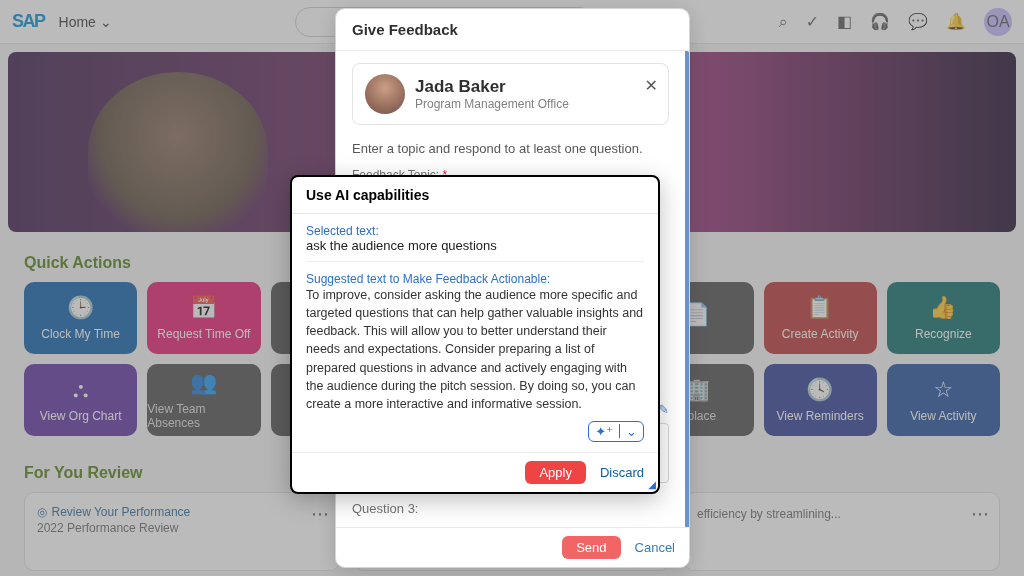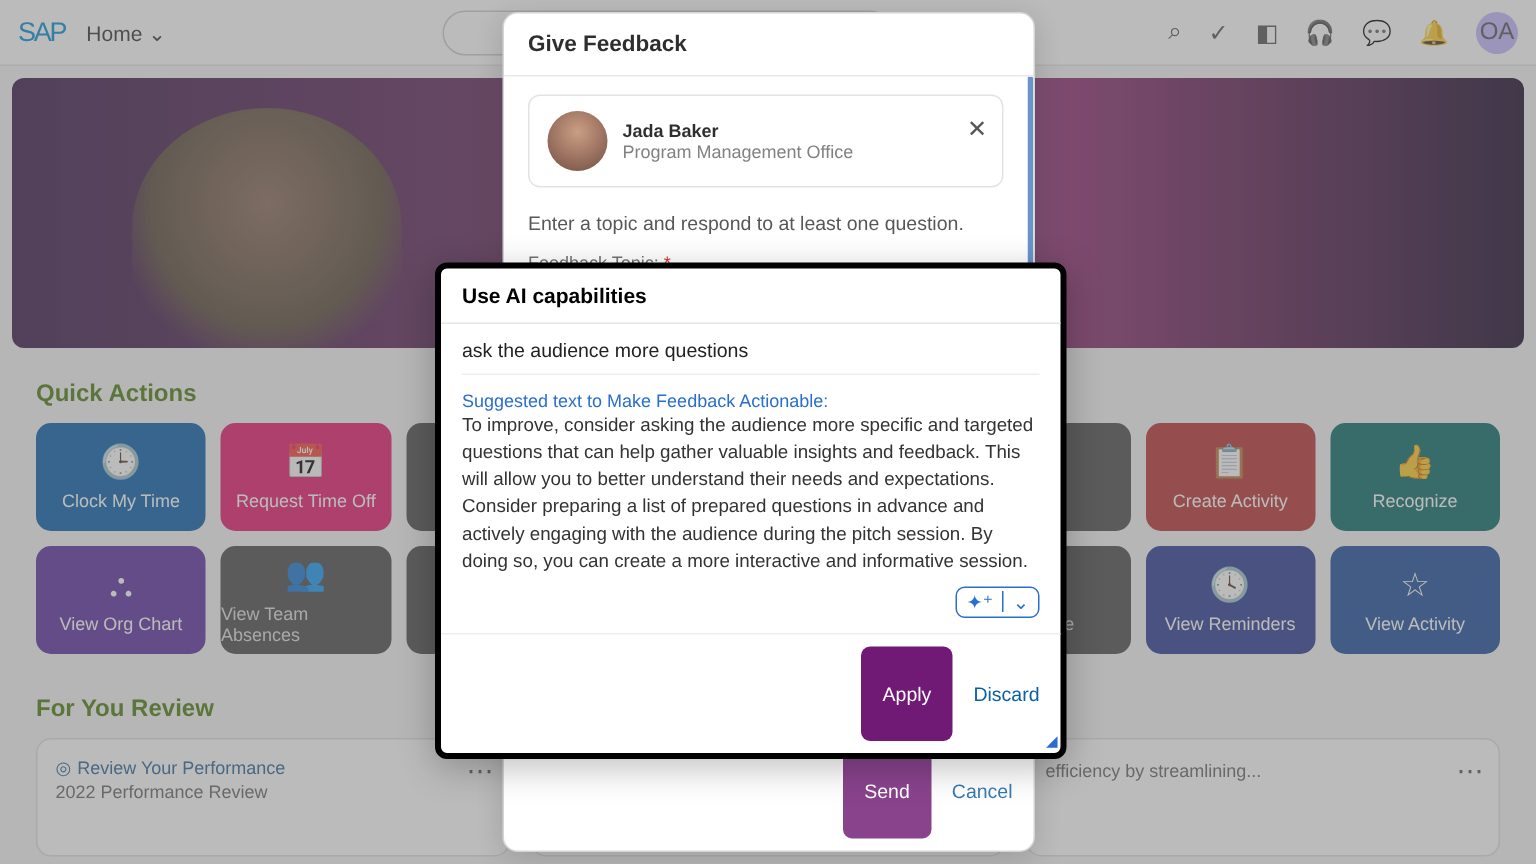--- a/index.html
+++ b/index.html
@@ -1,20 +1,20 @@
 <!DOCTYPE html>
 <html><head>
 <meta charset="utf-8">
 <style>
 * { margin: 0; padding: 0; box-sizing: border-box; font-family: "72", Arial, sans-serif; }
 body { width: 1024px; height: 576px; overflow: hidden; background: #f5f5f5; position: relative; }
 
 
 .topbar { height: 44px; background: #fff; border-bottom: 1px solid #e5e5e5; display: flex; align-items: center; padding: 0 12px; gap: 14px; }
-.sap-logo { font-weight: 400; font-size: 18px; color: #008fd3; letter-spacing: -1.5px; }
+.sap-logo { font-weight: 700; font-size: 18px; color: #008fd3; letter-spacing: -1.5px; }
 .home-btn { font-size: 14px; color: #333; display: flex; align-items: center; gap: 4px; cursor: pointer; }
 .searchbar { flex: 0 0 300px; margin: 0 auto; height: 30px; border: 1px solid #ccc; border-radius: 18px; }
 .topbar-spacer { flex: 1; }
 .topbar-icons { display: flex; gap: 18px; align-items: center; color: #555; }
 .topbar-icons span { cursor: pointer; font-size: 16px; }
 .avatar-top { width: 28px; height: 28px; border-radius: 50%; background: #c4b5fd; display: flex; align-items: center; justify-content: center; font-size: 11px; color: #555; }
 
 
 .hero { height: 180px; background: linear-gradient(90deg, #3a1a4a 0%, #6b2a5e 40%, #8a2b6e 70%, #1a0a2a 100%); margin: 8px; border-radius: 8px; position: relative; overflow: hidden; }
 .hero-person { position: absolute; left: 80px; top: 20px; width: 180px; height: 160px; background: radial-gradient(ellipse at 50% 40%, #8a6b5a 0%, #5a4b3a 60%, transparent 80%); border-radius: 50% 50% 0 0; }
@@ -45,37 +45,37 @@
 
 .overlay { position: absolute; inset: 0; background: rgba(20, 20, 20, 0.35); }
 
 
 .modal-feedback { position: absolute; top: 8px; left: 335px; width: 355px; height: 560px; background: #fff; border-radius: 10px; border: 1px solid #ccc; box-shadow: 0 4px 20px rgba(0,0,0,0.2); display: flex; flex-direction: column; }
 .modal-feedback .mf-header { padding: 12px 16px; font-weight: 700; font-size: 15px; border-bottom: 1px solid #e5e5e5; }
 .mf-body { padding: 12px 16px; flex: 1; overflow: hidden; border-right: 4px solid #4a7cc0; border-top-right-radius: 2px; position: relative; }
 .mf-scrollfade { position: absolute; right: -4px; top: 60%; bottom: 0; width: 4px; background: #fff; }
 .mf-person { border: 1px solid #ddd; border-radius: 8px; padding: 10px 12px; display: flex; align-items: center; gap: 10px; position: relative; }
 .mf-avatar { width: 40px; height: 40px; border-radius: 50%; background: radial-gradient(circle at 50% 35%, #c08a6a 0%, #6a3a2a 80%); }
-.mf-pname { font-weight: 700; font-size: 12px; }
+.mf-pname { font-weight: 700; font-size: 17px; }
 .mf-prole { font-size: 12px; color: #666; }
 .mf-close { position: absolute; right: 10px; top: 12px; font-size: 16px; cursor: pointer; color: #333; }
 .mf-intro { font-size: 13px; margin-top: 16px; color: #333; }
 .mf-topic-label { font-size: 12px; margin-top: 12px; color: #555; }
 .mf-topic-label .req { color: #c00; }
 .mf-q2 { margin-top: 220px; }
 .mf-qlabel { font-size: 13px; color: #333; display: flex; justify-content: space-between; align-items: center; }
 .mf-edit { color: #2a6fd0; cursor: pointer; }
 .mf-textarea { width: 100%; height: 60px; border: 1px solid #ccc; border-radius: 4px; margin-top: 6px; padding: 8px; font-size: 12px; resize: none; font-family: inherit; color: #555; }
 .mf-q3 { font-size: 13px; color: #555; margin-top: 14px; }
 .mf-footer { border-top: 1px solid #e5e5e5; padding: 8px 14px; display: flex; justify-content: flex-end; gap: 14px; align-items: center; }
-.btn-primary { background: #701a75; color: #fff; border: none; padding: 24px 14px; border-radius: 6px; font-size: 13px; cursor: pointer; }
+.btn-primary { background: #ef4444; color: #fff; border: none; padding: 4px 14px; border-radius: 6px; font-size: 13px; cursor: pointer; }
 .btn-link { color: #0a5fa8; background: none; border: none; font-size: 13px; cursor: pointer; }
 
 
-.modal-ai { position: absolute; top: 175px; left: 290px; width: 421px; background: #fff; border: 4px solid #000000; border-radius: 8px; box-shadow: 0 6px 24px rgba(0,0,0,0.25); display: flex; flex-direction: column; }
+.modal-ai { position: absolute; top: 175px; left: 290px; width: 370px; background: #fff; border: 2px solid #000000; border-radius: 8px; box-shadow: 0 6px 24px rgba(0,0,0,0.25); display: flex; flex-direction: column; }
 .modal-ai .ma-header { padding: 10px 14px; font-weight: 700; font-size: 14px; border-bottom: 1px solid #e5e5e5; }
 .ma-body { padding: 10px 14px; font-size: 12.5px; color: #333; }
 .ma-label { color: #2a6fd0; font-size: 12px; }
 .ma-selected { margin-bottom: 10px; border-bottom: 1px solid #eee; padding-bottom: 8px; }
 .ma-selected-text { font-size: 13px; color: #222; }
 .ma-suggest { line-height: 1.45; color: #333; }
 .ma-toolbar { display: flex; justify-content: flex-end; margin-top: 8px; }
 .ma-ai-btn { border: 1px solid #2a6fd0; border-radius: 6px; padding: 2px 6px; display: flex; gap: 6px; color: #2a6fd0; font-size: 13px; cursor: pointer; align-items: center; }
 .ma-ai-btn .sep { width: 1px; height: 14px; background: #2a6fd0; }
 .ma-footer { padding: 8px 14px; display: flex; justify-content: flex-end; gap: 14px; align-items: center; border-top: 1px solid #eee; }
@@ -239,20 +239,21 @@
     <button class="btn-link">Cancel</button>
   </div>
 </div>
 
 <div class="light-overlay"></div>
 
 <div class="modal-ai">
   <div class="ma-header">Use AI capabilities</div>
   <div class="ma-body">
     <div class="ma-selected">
+      <div class="ma-label">Selected text:</div>
       <div class="ma-selected-text">ask the audience more questions</div>
     </div>
     <div class="ma-label">Suggested text to Make Feedback Actionable:</div>
     <div class="ma-suggest">To improve, consider asking the audience more specific and targeted questions that can help gather valuable insights and feedback. This will allow you to better understand their needs and expectations. Consider preparing a list of prepared questions in advance and actively engaging with the audience during the pitch session. By doing so, you can create a more interactive and informative session.</div>
     <div class="ma-toolbar">
       <div class="ma-ai-btn">
         <span>✦⁺</span>
         <span class="sep"></span>
         <span>⌄</span>
       </div>

